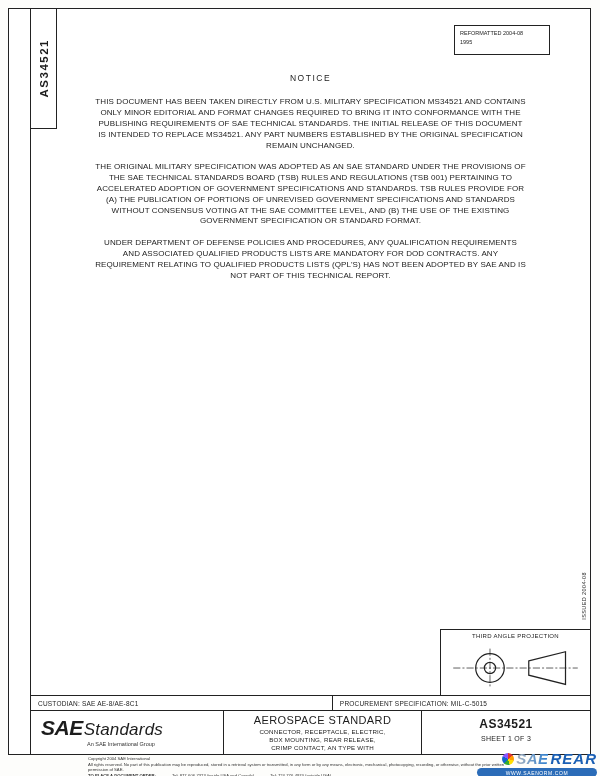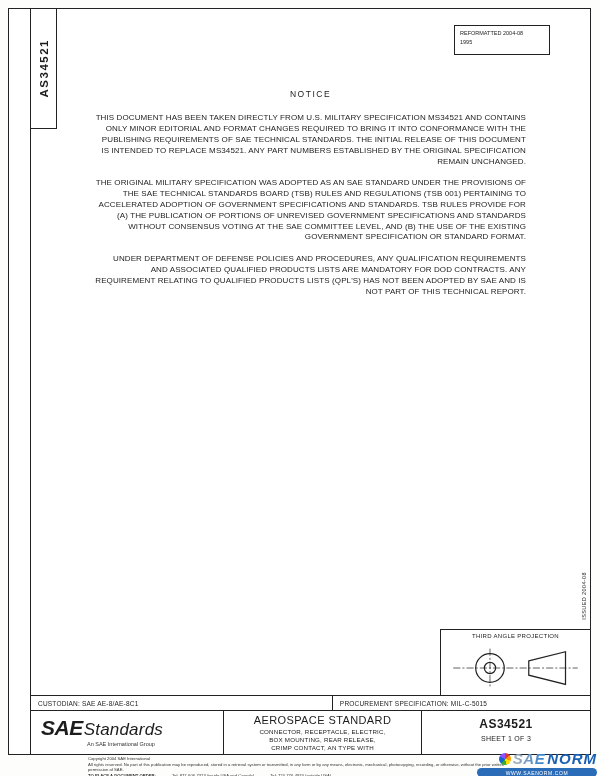--- a/index.html
+++ b/index.html
@@ -23,23 +23,23 @@
   .vtext { writing-mode:vertical-rl; transform:rotate(180deg); }
 
   .asbox { position:absolute; left:0; top:0; width:26px; height:120px;
            border-right:1px solid #222; border-bottom:1px solid #222;
            display:flex; align-items:center; justify-content:center; }
   .asnum { font-weight:bold; font-size:11.5px; letter-spacing:1.5px; }
 
   .datebox { position:absolute; right:40px; top:16px; width:96px; height:30px;
              border:1px solid #222; font-size:5.5px; line-height:1.7; padding:3px 5px; }
 
-  .notice { position:absolute; left:64px; right:64px; top:80px; font-size:8px; line-height:1.35; letter-spacing:.1px; }
+  .notice { position:absolute; left:64px; right:64px; top:64px; font-size:8px; line-height:1.35; letter-spacing:.1px; }
   .notice-title { text-align:center; font-size:8.5px; letter-spacing:1.5px; margin-bottom:13px; }
-  .notice p { margin-bottom:11px; text-align:right; }
+  .notice p { margin-bottom:11px; text-align:center; }
 
   .issued { position:absolute; right:3px; top:556px; height:62px; display:flex; align-items:center; }
   .issued .vtext { font-size:5.5px; letter-spacing:.4px; }
 
   .proj { position:absolute; right:0; bottom:0; width:150px; height:66px;
           border-left:1px solid #222; border-top:1px solid #222; display:flex; flex-direction:column; background:#fff; }
   .proj-label { font-size:6px; text-align:center; padding-top:3px; letter-spacing:.3px; }
   .proj svg { flex:1; width:100%; }
 
   .custodian { height:15px; border-top:1px solid #222; display:flex; font-size:6.5px; letter-spacing:.2px; }
@@ -171,18 +171,18 @@
         <div>Tel: 724-776-4970 (outside USA)</div>
 
       </div>
     </div>
   </div>
 
   <div class="wm">
     <div class="wm-row">
       <span class="wm-logo"></span>
       <span class="wm-sae">SAE</span>
-      <span class="wm-norm">NORM</span>
+      <span class="wm-norm">REAR</span>
     </div>
     <div class="wm-bar">WWW.SAENORM.COM</div>
   </div>
 
 </div>
 
 </body></html>

